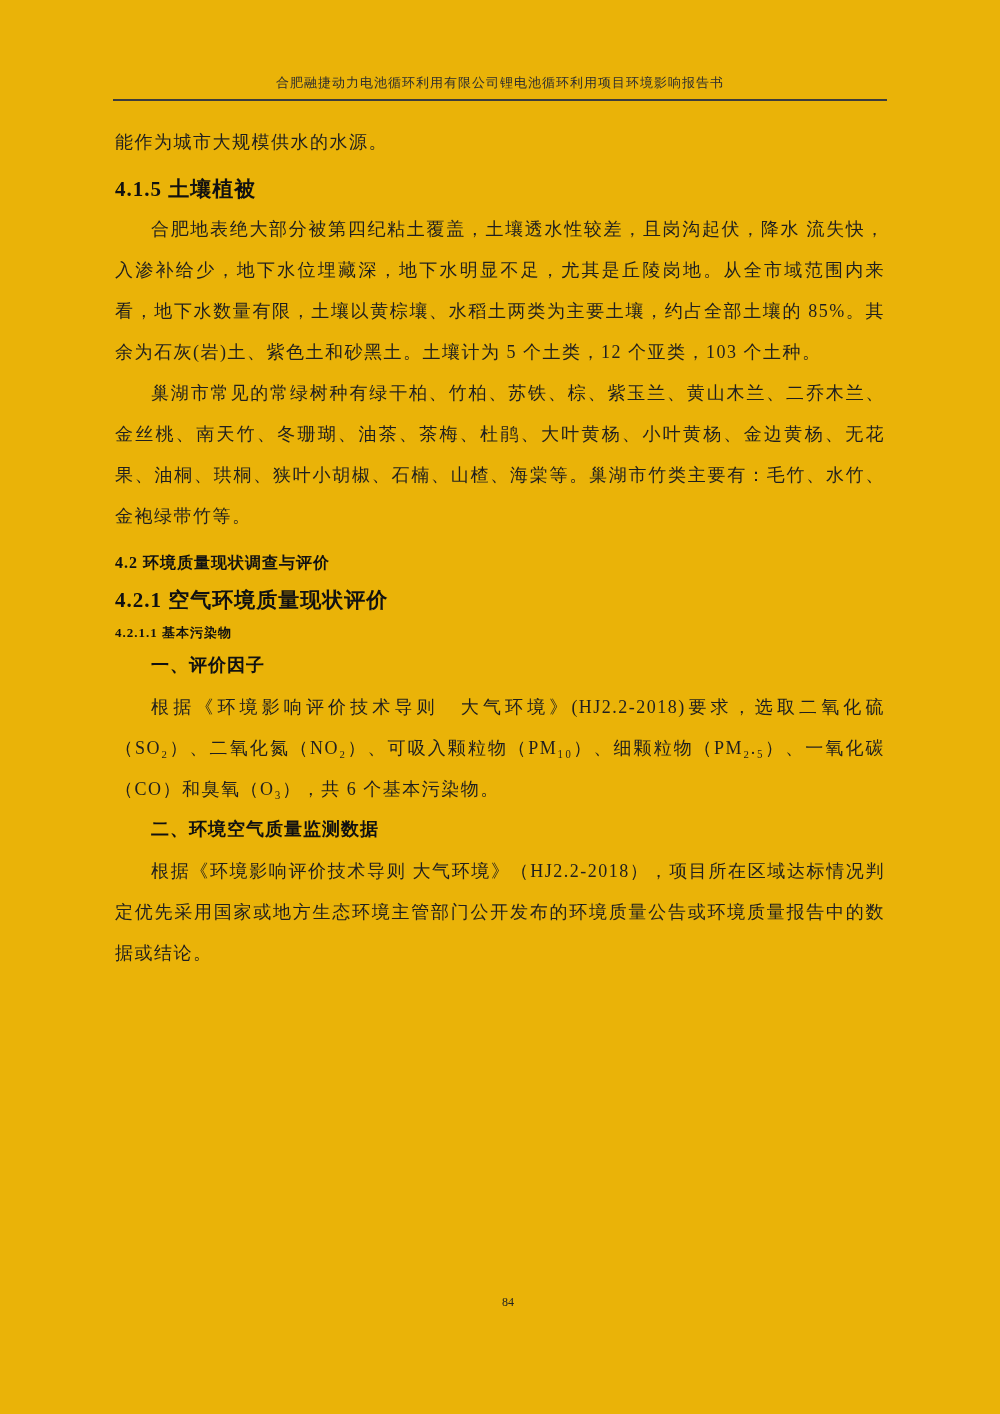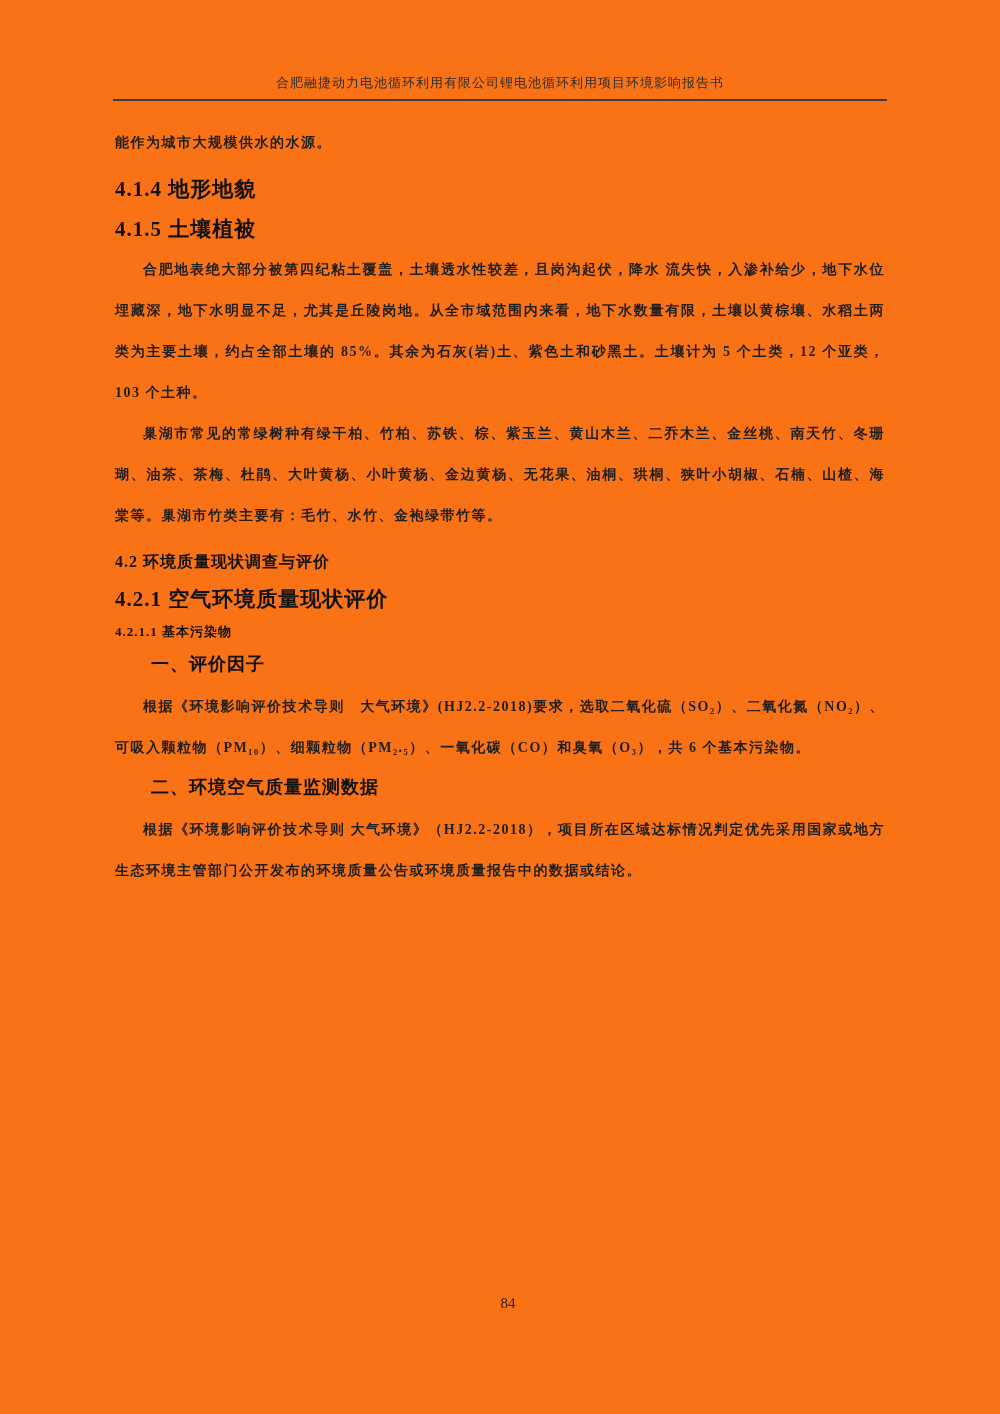--- a/index.html
+++ b/index.html
@@ -2,21 +2,21 @@
 <html><head>
 <meta charset="utf-8">
 <style>
   * { margin: 0; padding: 0; box-sizing: border-box; }
   html, body { background: #ffffff; }
   .page {
     position: relative;
     width: 1000px;
     height: 1414px;
     margin: 0 auto;
-    background: #f97316;
+    background: #eab308;
     font-family: "Liberation Serif", "DejaVu Serif", serif;
     color: #1f1f1f;
     overflow: hidden;
   }
   .doc-header {
     position: absolute;
     top: 74px;
     left: 113px;
     right: 113px;
     text-align: center;
@@ -32,25 +32,24 @@
     height: 2px;
     background: #3d3d3d;
   }
   .content {
     position: absolute;
     top: 122px;
     left: 115px;
     right: 115px;
   }
   .body-line, .para {
-    font-size: 14px;
+    font-size: 18px;
     line-height: 41px;
     letter-spacing: 1.5px;
     text-align: justify;
-    font-weight: bold;
   }
   .para { text-indent: 2em; }
   .h1 {
     font-size: 16px;
     font-weight: bold;
     margin: 16px 0 8px 0;
     letter-spacing: 1px;
     color: #111;
   }
   .h2 {
@@ -75,38 +74,37 @@
     letter-spacing: 1px;
     color: #111;
     font-family: Liberation Mono, monospace;
   }
   .page-footer {
     position: absolute;
     top: 1295px;
     left: 16px;
     right: 0;
     text-align: center;
-    font-size: 15px;
+    font-size: 12px;
     color: #222;
   }
 </style>
 </head>
 <body>
 
 <div class="page">
 
   <div class="doc-header">合肥融捷动力电池循环利用有限公司锂电池循环利用项目环境影响报告书</div>
 
   <div class="header-rule"></div>
 
   <div class="content">
 
     <p class="body-line">能作为城市大规模供水的水源。</p>
 
-    <h3 class="h2">4.1.4 地形地貌</h3>
 
 
     <h3 class="h2">4.1.5 土壤植被</h3>
 
     <p class="para">合肥地表绝大部分被第四纪粘土覆盖，土壤透水性较差，且岗沟起伏，降水 流失快，入渗补给少，地下水位埋藏深，地下水明显不足，尤其是丘陵岗地。从全市域范围内来看，地下水数量有限，土壤以黄棕壤、水稻土两类为主要土壤，约占全部土壤的 85%。其余为石灰(岩)土、紫色土和砂黑土。土壤计为 5 个土类，12 个亚类，103 个土种。</p>
 
     <p class="para">巢湖市常见的常绿树种有绿干柏、竹柏、苏铁、棕、紫玉兰、黄山木兰、二乔木兰、金丝桃、南天竹、冬珊瑚、油茶、茶梅、杜鹃、大叶黄杨、小叶黄杨、金边黄杨、无花果、油桐、珙桐、狭叶小胡椒、石楠、山楂、海棠等。巢湖市竹类主要有：毛竹、水竹、金袍绿带竹等。</p>
 
     <h2 class="h1">4.2 环境质量现状调查与评价</h2>
 

